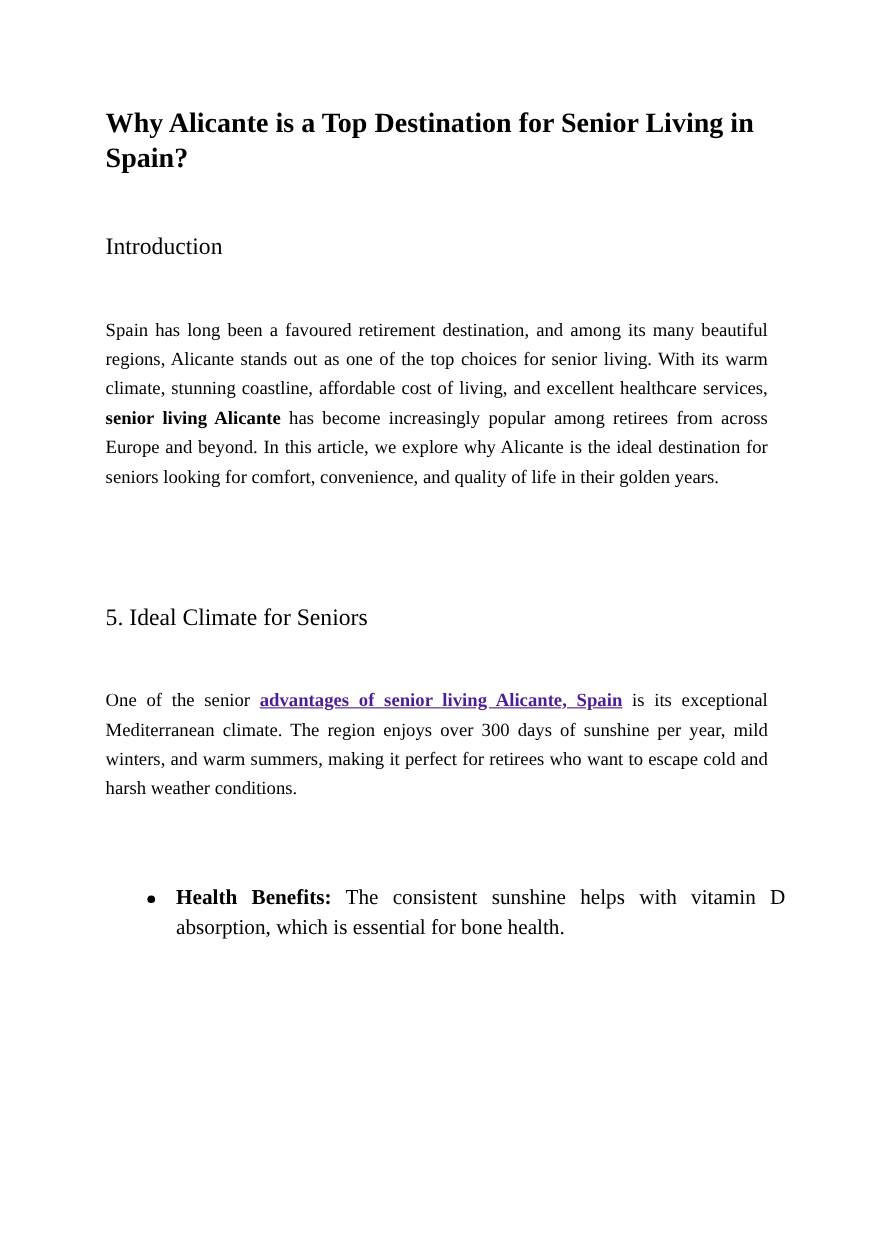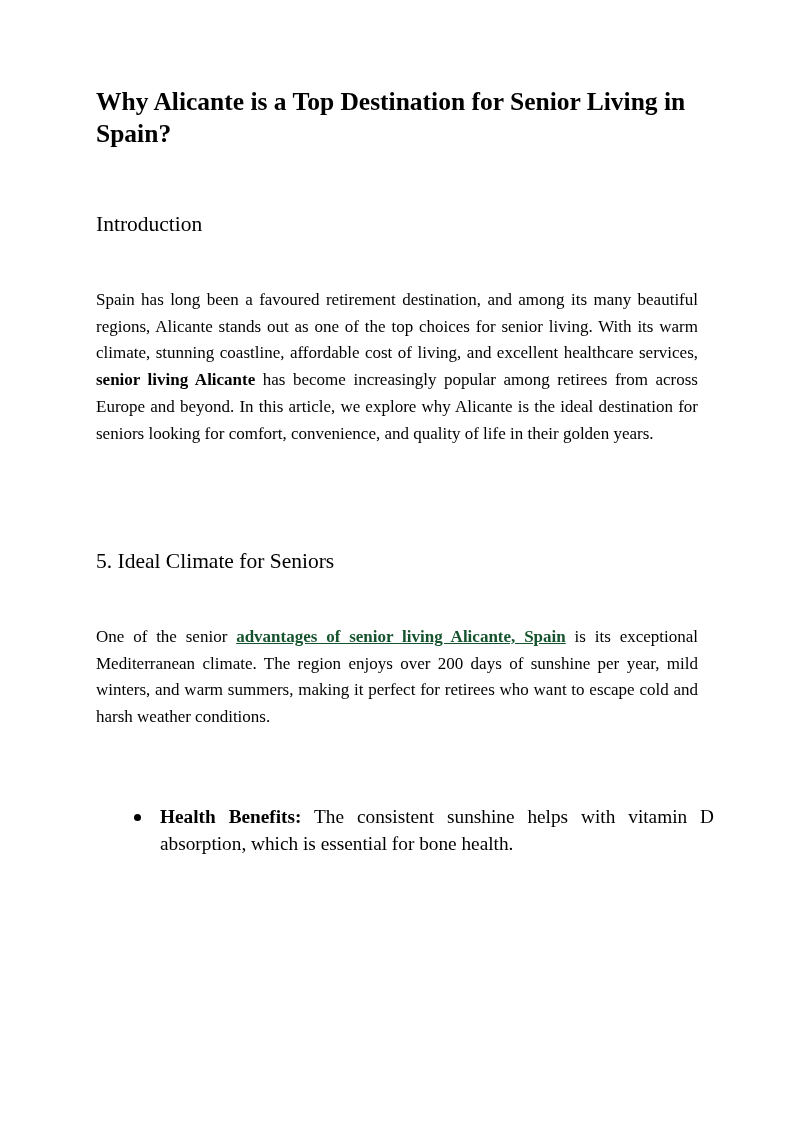--- a/index.html
+++ b/index.html
@@ -15,21 +15,21 @@
       position: relative;
     }
     .page {
       position: absolute;
       left: 96px;
       top: 0;
       width: 602px;
     }
     .title {
       position: absolute;
-      top: 86px;
+      top: 96px;
       left: 0;
       width: 602px;
       font-size: 25.5px;
       font-weight: bold;
       line-height: 32px;
     }
     .h2 {
       position: absolute;
       left: 0;
       font-size: 21.5px;
@@ -44,21 +44,21 @@
       left: 0;
       width: 602px;
       font-size: 17px;
       line-height: 26.7px;
       text-align: justify;
     }
     .para.intro { top: 287px; }
     .para.climate { top: 624px; }
     .para b { font-weight: bold; }
     .link {
-      color: #14532d;
+      color: #4c1d95;
       font-weight: bold;
       text-decoration: underline;
       cursor: pointer;
     }
     .bullets {
       position: absolute;
       left: 16px;
       top: 804px;
       width: 602px;
       list-style: none;
@@ -88,21 +88,21 @@
 <div class="page">
 
   <h1 class="title">Why Alicante is a Top Destination for Senior Living in Spain?</h1>
 
   <h2 class="h2 intro">Introduction</h2>
 
   <p class="para intro"><span>Spain has long been a favoured retirement destination, and among its many beautiful regions, Alicante stands out as one of the top choices for senior living. With its warm climate, stunning coastline, affordable cost of living, and excellent healthcare services, </span><b>senior living Alicante</b><span> has become increasingly popular among retirees from across Europe and beyond. In this article, we explore why Alicante is the ideal destination for seniors looking for comfort, convenience, and quality of life in their golden years.</span></p>
 
   <h2 class="h2 climate">5. Ideal Climate for Seniors</h2>
 
-  <p class="para climate"><span>One of the senior </span><a class="link">advantages of senior living Alicante, Spain</a><span> is its exceptional Mediterranean climate. The region enjoys over 200 days of sunshine per year, mild winters, and warm summers, making it perfect for retirees who want to escape cold and harsh weather conditions.</span></p>
+  <p class="para climate"><span>One of the senior </span><a class="link">advantages of senior living Alicante, Spain</a><span> is its exceptional Mediterranean climate. The region enjoys over 300 days of sunshine per year, mild winters, and warm summers, making it perfect for retirees who want to escape cold and harsh weather conditions.</span></p>
 
   <ul class="bullets">
     <li class="bullet-item">
       <span class="bullet-dot"></span>
       <b>Health Benefits:</b><span> The consistent sunshine helps with vitamin D absorption, which is essential for bone health.</span>
     </li>
   </ul>
 
 </div>
 

